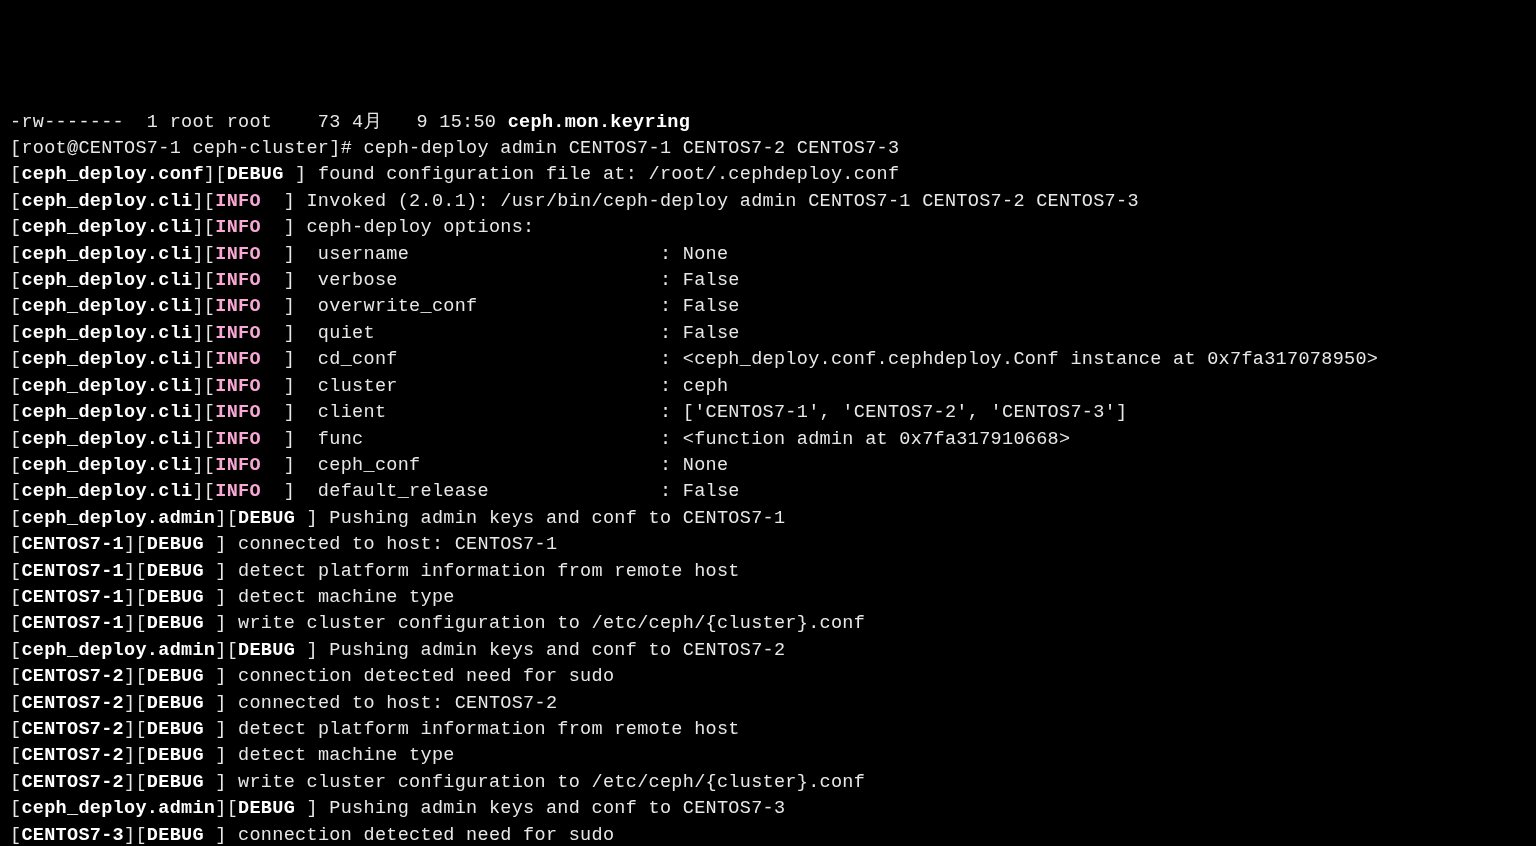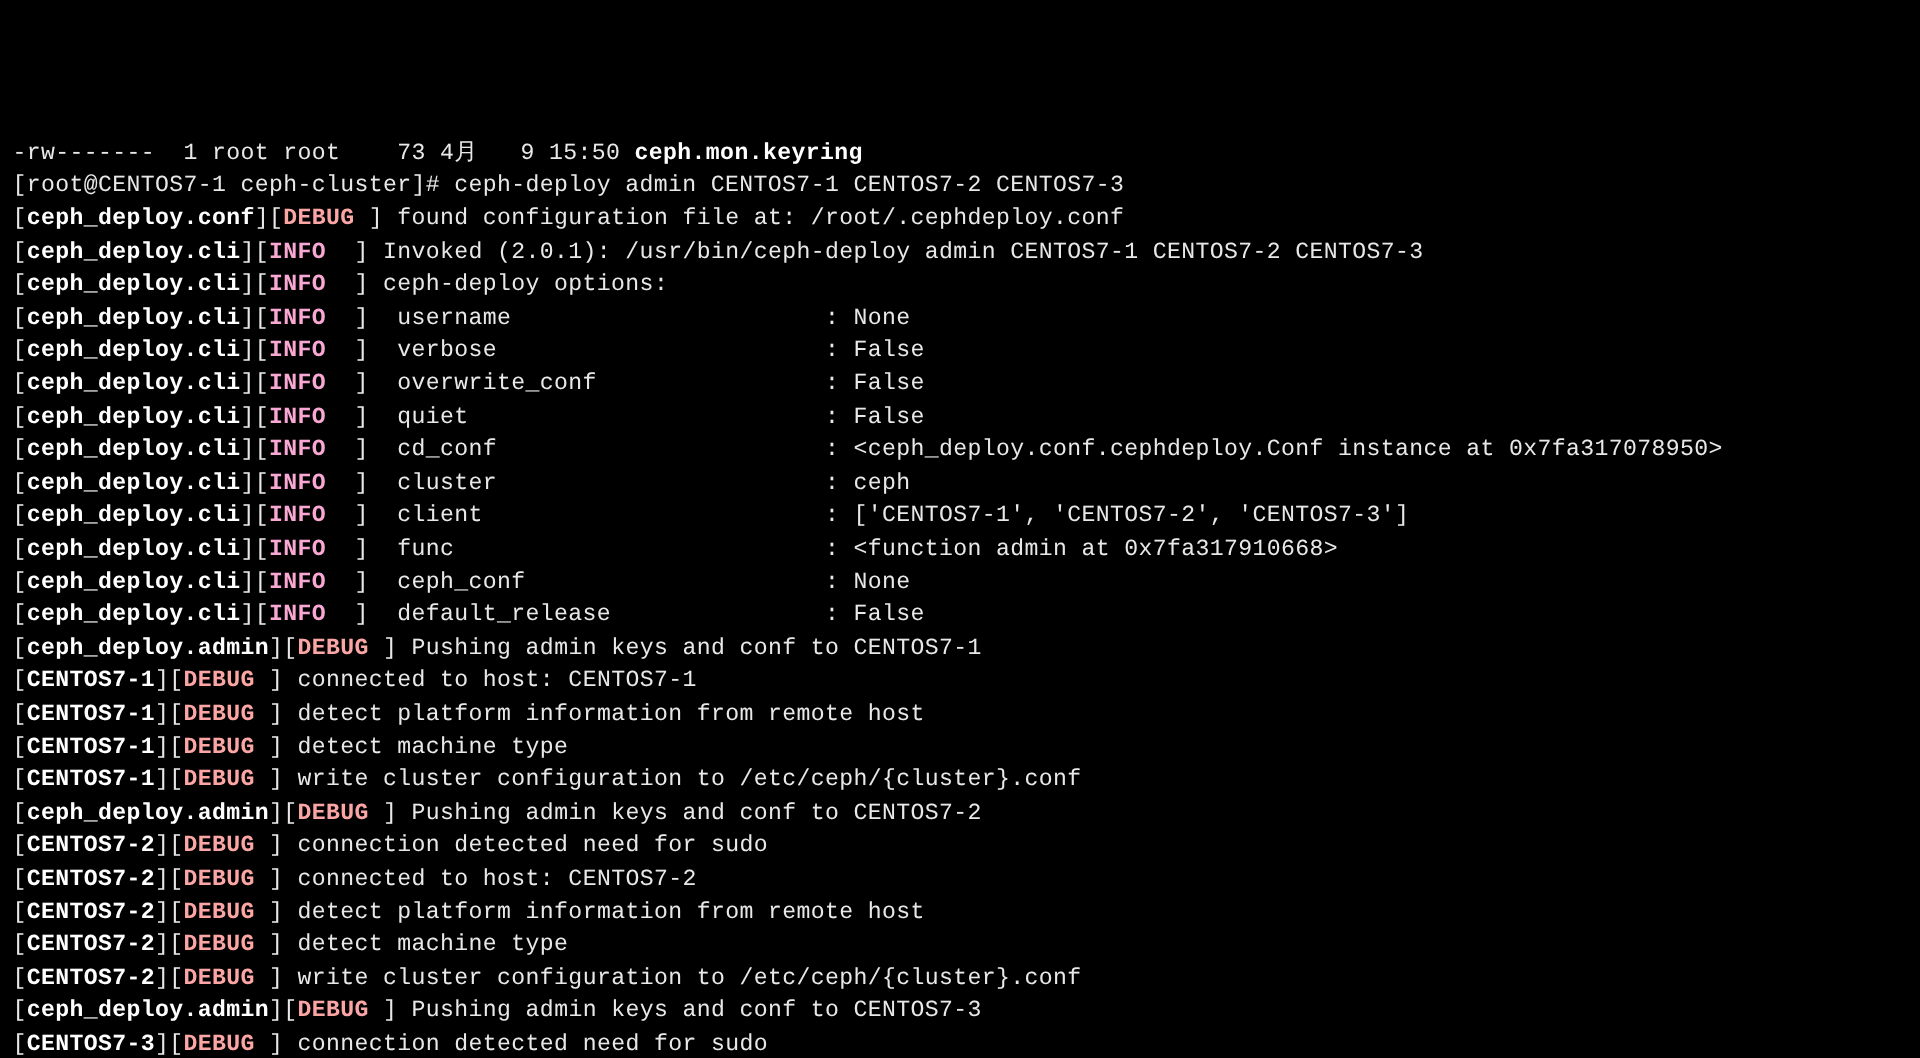--- a/index.html
+++ b/index.html
@@ -8,21 +8,21 @@
     background: #000000;
     color: #e8e8e8;
     font-family: "Consolas", "Courier New", monospace;
     font-size: 18.5px;
     line-height: 26.4px;
     white-space: pre;
     letter-spacing: 0.3px;
   }
   .line { display: block; }
   .bold { font-weight: bold; color: #ffffff; }
-  .debug { font-weight: bold; color: #fca5a5; }
+  .debug { font-weight: bold; color: #ffffff; }
   .info  { font-weight: bold; color: #f9a8d4; }
   #terminal { display: block; }
 </style>
 </head>
 <body>
 
 
 
 <div id="terminal"><span class="line"><span>-rw-------  1 root root    73 4月   9 15:50 </span><span class="bold">ceph.mon.keyring</span></span><span class="line"><span>[root@CENTOS7-1 ceph-cluster]# ceph-deploy admin CENTOS7-1 CENTOS7-2 CENTOS7-3</span></span><span class="line"><span>[</span><span class="bold">ceph_deploy.conf</span><span>][</span><span class="debug">DEBUG</span><span> ] found configuration file at: /root/.cephdeploy.conf</span></span><span class="line"><span>[</span><span class="bold">ceph_deploy.cli</span><span>][</span><span class="info">INFO</span><span>  ] Invoked (2.0.1): /usr/bin/ceph-deploy admin CENTOS7-1 CENTOS7-2 CENTOS7-3</span></span><span class="line"><span>[</span><span class="bold">ceph_deploy.cli</span><span>][</span><span class="info">INFO</span><span>  ] ceph-deploy options:</span></span><span class="line"><span>[</span><span class="bold">ceph_deploy.cli</span><span>][</span><span class="info">INFO</span><span>  ]  username                      : None</span></span><span class="line"><span>[</span><span class="bold">ceph_deploy.cli</span><span>][</span><span class="info">INFO</span><span>  ]  verbose                       : False</span></span><span class="line"><span>[</span><span class="bold">ceph_deploy.cli</span><span>][</span><span class="info">INFO</span><span>  ]  overwrite_conf                : False</span></span><span class="line"><span>[</span><span class="bold">ceph_deploy.cli</span><span>][</span><span class="info">INFO</span><span>  ]  quiet                         : False</span></span><span class="line"><span>[</span><span class="bold">ceph_deploy.cli</span><span>][</span><span class="info">INFO</span><span>  ]  cd_conf                       : &lt;ceph_deploy.conf.cephdeploy.Conf instance at 0x7fa317078950&gt;</span></span><span class="line"><span>[</span><span class="bold">ceph_deploy.cli</span><span>][</span><span class="info">INFO</span><span>  ]  cluster                       : ceph</span></span><span class="line"><span>[</span><span class="bold">ceph_deploy.cli</span><span>][</span><span class="info">INFO</span><span>  ]  client                        : ['CENTOS7-1', 'CENTOS7-2', 'CENTOS7-3']</span></span><span class="line"><span>[</span><span class="bold">ceph_deploy.cli</span><span>][</span><span class="info">INFO</span><span>  ]  func                          : &lt;function admin at 0x7fa317910668&gt;</span></span><span class="line"><span>[</span><span class="bold">ceph_deploy.cli</span><span>][</span><span class="info">INFO</span><span>  ]  ceph_conf                     : None</span></span><span class="line"><span>[</span><span class="bold">ceph_deploy.cli</span><span>][</span><span class="info">INFO</span><span>  ]  default_release               : False</span></span><span class="line"><span>[</span><span class="bold">ceph_deploy.admin</span><span>][</span><span class="debug">DEBUG</span><span> ] Pushing admin keys and conf to CENTOS7-1</span></span><span class="line"><span>[</span><span class="bold">CENTOS7-1</span><span>][</span><span class="debug">DEBUG</span><span> ] connected to host: CENTOS7-1 </span></span><span class="line"><span>[</span><span class="bold">CENTOS7-1</span><span>][</span><span class="debug">DEBUG</span><span> ] detect platform information from remote host</span></span><span class="line"><span>[</span><span class="bold">CENTOS7-1</span><span>][</span><span class="debug">DEBUG</span><span> ] detect machine type</span></span><span class="line"><span>[</span><span class="bold">CENTOS7-1</span><span>][</span><span class="debug">DEBUG</span><span> ] write cluster configuration to /etc/ceph/{cluster}.conf</span></span><span class="line"><span>[</span><span class="bold">ceph_deploy.admin</span><span>][</span><span class="debug">DEBUG</span><span> ] Pushing admin keys and conf to CENTOS7-2</span></span><span class="line"><span>[</span><span class="bold">CENTOS7-2</span><span>][</span><span class="debug">DEBUG</span><span> ] connection detected need for sudo</span></span><span class="line"><span>[</span><span class="bold">CENTOS7-2</span><span>][</span><span class="debug">DEBUG</span><span> ] connected to host: CENTOS7-2 </span></span><span class="line"><span>[</span><span class="bold">CENTOS7-2</span><span>][</span><span class="debug">DEBUG</span><span> ] detect platform information from remote host</span></span><span class="line"><span>[</span><span class="bold">CENTOS7-2</span><span>][</span><span class="debug">DEBUG</span><span> ] detect machine type</span></span><span class="line"><span>[</span><span class="bold">CENTOS7-2</span><span>][</span><span class="debug">DEBUG</span><span> ] write cluster configuration to /etc/ceph/{cluster}.conf</span></span><span class="line"><span>[</span><span class="bold">ceph_deploy.admin</span><span>][</span><span class="debug">DEBUG</span><span> ] Pushing admin keys and conf to CENTOS7-3</span></span><span class="line"><span>[</span><span class="bold">CENTOS7-3</span><span>][</span><span class="debug">DEBUG</span><span> ] connection detected need for sudo</span></span></div>
 

